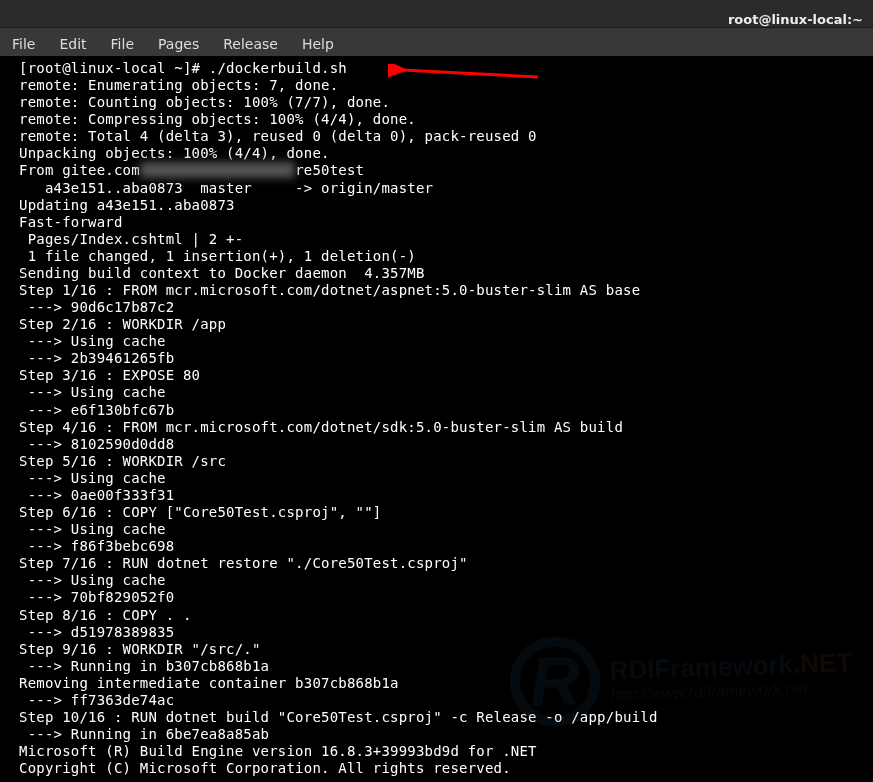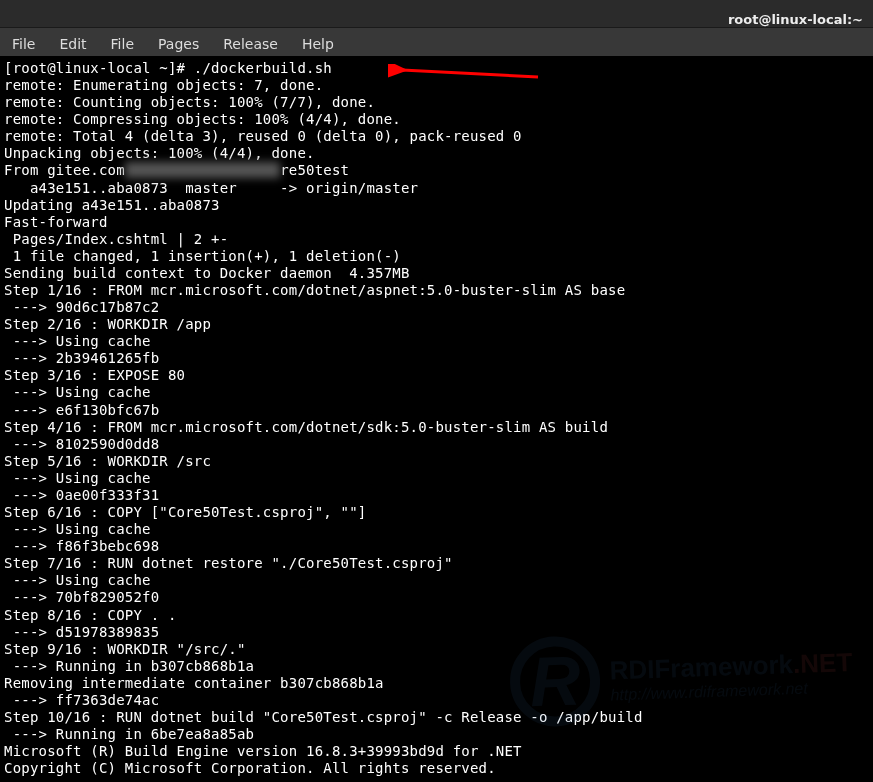--- a/index.html
+++ b/index.html
@@ -49,20 +49,21 @@
       background: #000;
       color: #fff;
       padding: 4px 4px;
       white-space: pre;
       line-height: 1.22;
       font-size: 14px;
       letter-spacing: 0.2px;
       position: relative;
       height: calc(100% - 56px);
       overflow: hidden;
+      margin-left: 15px;
     }
     .arrow-annotation {
       position: absolute;
       top: 64px;
       left: 388px;
       pointer-events: none;
     }
     .watermark {
       position: absolute;
       right: 20px;

